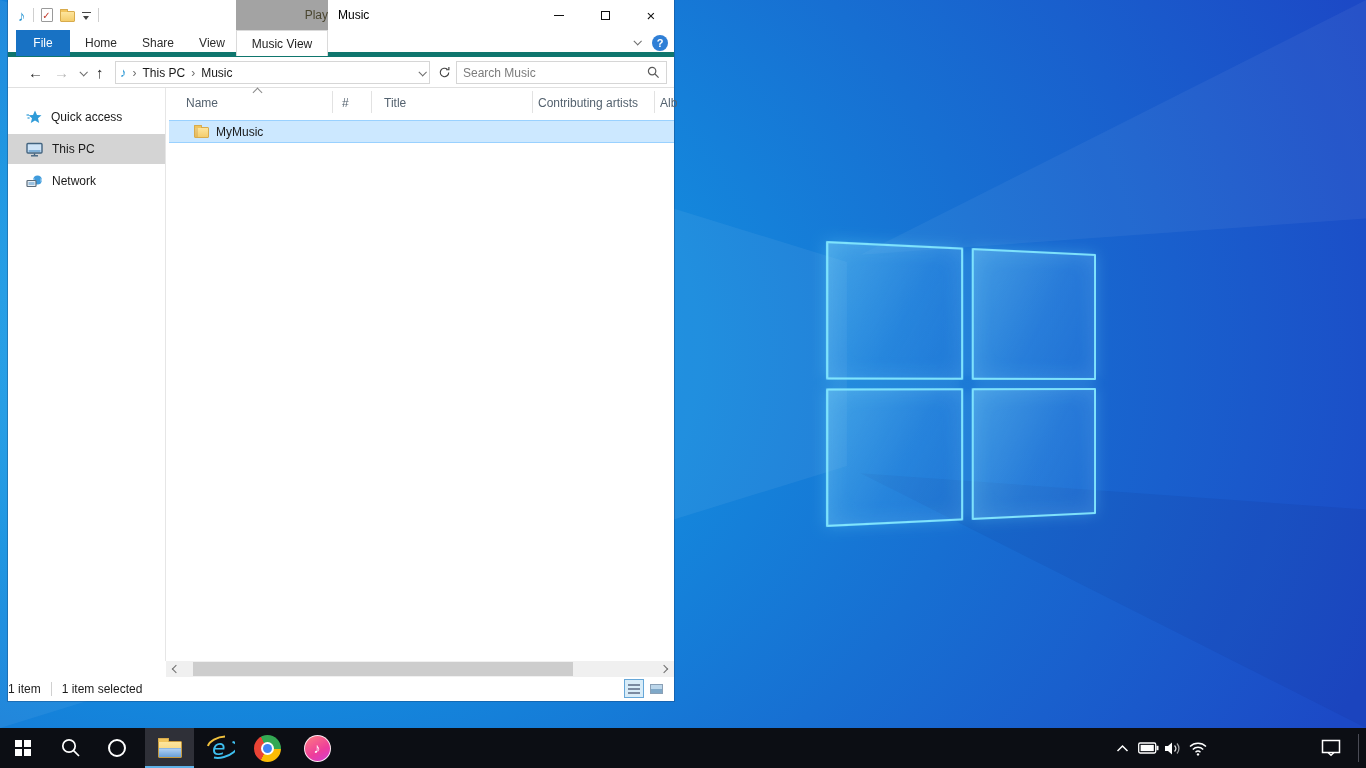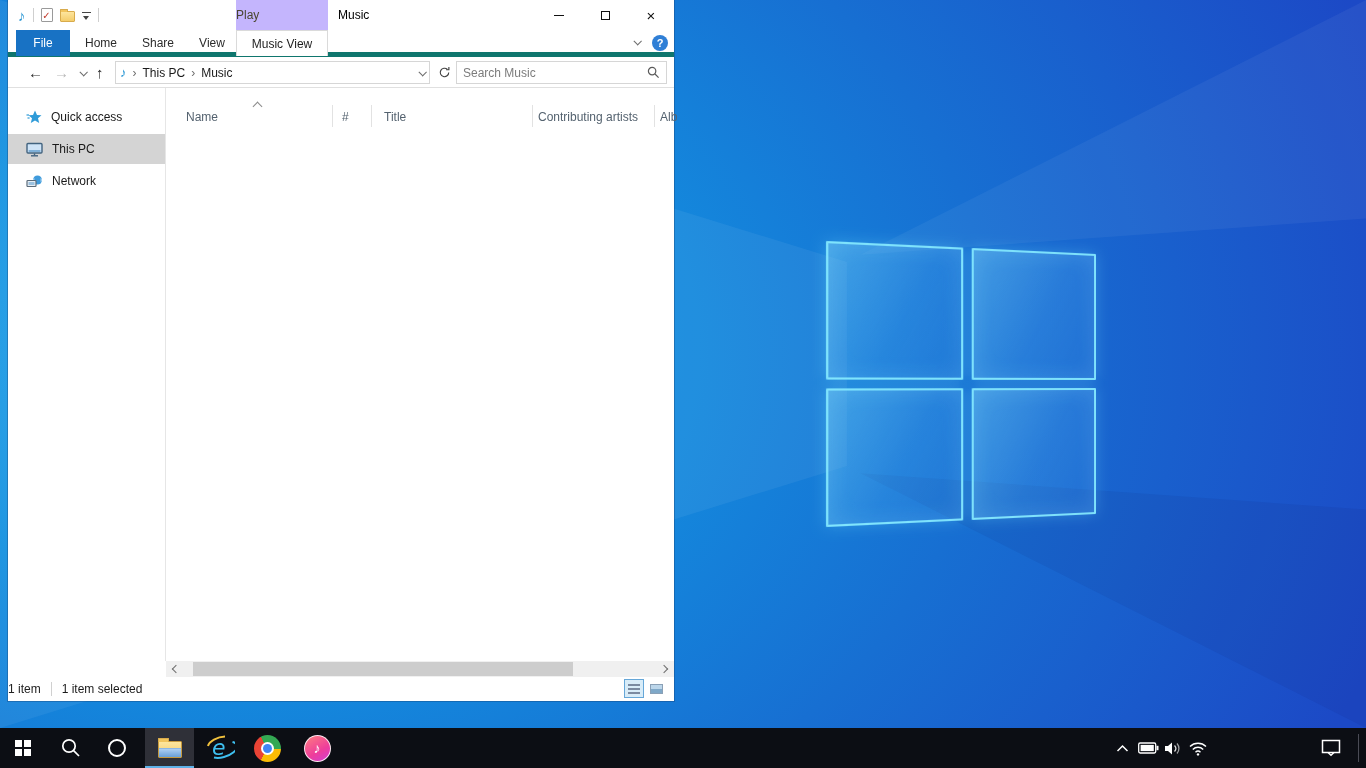--- a/index.html
+++ b/index.html
@@ -32,22 +32,22 @@
   .chk-doc { position:relative; width:12px; height:14px; background:#fff; border:1px solid #9a9a9a; border-radius:1px;
     display:flex; align-items:center; justify-content:center; color:#c23a2b; font-size:10px; font-weight:bold; }
   .folder { position:relative; width:15px; height:11px; background:linear-gradient(#fde59e,#f4cd6b);
     border:1px solid #d8ab4c; border-radius:1px; margin-top:3px; }
   .folder::before { content:""; position:absolute; top:-3px; left:-1px; width:6px; height:2px;
     background:#f1c45c; border:1px solid #d8ab4c; border-bottom:none; border-radius:1px 1px 0 0; }
   .qat-drop { position:relative; width:9px; height:9px; margin-top:2px; }
   .qat-drop::before { content:""; position:absolute; top:0; left:0; width:9px; height:0; border-top:1.5px solid #444; }
   .qat-drop::after { content:""; position:absolute; top:4px; left:1px; border-left:3.5px solid transparent;
     border-right:3.5px solid transparent; border-top:4px solid #444; }
-  .play-tab { position:absolute; left:228px; top:0; width:92px; height:30px; background:#c4b5fd;
-    display:flex; align-items:center; justify-content:flex-start; color:#4a4630; }
+  .play-tab { position:absolute; left:228px; top:0; width:92px; height:30px; background:#a3a3a3;
+    display:flex; align-items:center; justify-content:flex-end; color:#4a4630; }
   .win-title { position:absolute; left:330px; top:0; height:30px; display:flex; align-items:center; color:#000; }
   .caption { position:absolute; right:0; top:0; height:30px; display:flex; }
   .cap-btn { width:46px; height:30px; display:flex; align-items:center; justify-content:center; }
   .glyph-min { width:10px; height:0; border-top:1px solid #111; }
   .glyph-max { width:9px; height:9px; border:1px solid #111; }
   .glyph-close { font-size:15px; color:#111; line-height:1; }
 
   
   .tabrow { position:relative; height:27px; background:#fff; border-bottom:5px solid #0f766e; }
   .rtab { position:absolute; top:0; height:26px; display:flex; align-items:center; justify-content:center; color:#2b2b2b; }
@@ -75,21 +75,21 @@
   .searchbox input { border:none; outline:none; flex:1; font:12px "Liberation Sans","DejaVu Sans",sans-serif; color:#1a1a1a; }
   .searchbox input::placeholder { color:#7c7c7c; }
 
   
   .main { position:relative; height:573px; display:flex; }
   .sidebar { width:158px; border-right:1px solid #e6e6e6; padding-top:14px; }
   .side-item { position:relative; height:30px; display:flex; align-items:center; padding-left:18px; gap:9px; margin-bottom:2px; }
   .side-item.selected { background:#d4d4d4; }
   .side-label { color:#1a1a1a; }
   .filelist { position:relative; flex:1; }
-  .flh { position:absolute; top:14px; left:0; right:0; height:30px; }
+  .flh { position:absolute; top:0; left:0; right:0; height:30px; }
   .col-h { position:absolute; top:8px; color:#54626f; white-space:nowrap; }
   .col-sep { position:absolute; top:3px; width:1px; height:22px; background:#e2e2e2; }
   .sort-caret { position:absolute; left:88px; top:1px; width:7px; height:7px;
     border-left:1.4px solid #8a8a8a; border-top:1.4px solid #8a8a8a; transform:rotate(45deg); }
   .file-row { position:absolute; left:3px; right:0; top:32px; height:23px; background:#cce8ff;
     border-top:1px solid #99d1ff; border-bottom:1px solid #99d1ff;
     display:flex; align-items:center; padding-left:25px; gap:7px; }
   .file-row .folder { margin-top:1px; }
   .file-row .folder::after { content:""; position:absolute; left:0; top:0; bottom:0; width:3px; background:rgba(200,150,60,.35); }
 
@@ -266,20 +266,24 @@
         <span class="col-h" style="left:20px;">Name</span>
         <span class="col-sep" style="left:166px;"></span>
         <span class="col-h" style="left:176px;">#</span>
         <span class="col-sep" style="left:205px;"></span>
         <span class="col-h" style="left:218px;">Title</span>
         <span class="col-sep" style="left:366px;"></span>
         <span class="col-h" style="left:372px;">Contributing artists</span>
         <span class="col-sep" style="left:488px;"></span>
         <span class="col-h" style="left:494px;">Alb</span>
       </div>
+      <div class="file-row">
+        <span class="folder"></span>
+        <span>MyMusic</span>
+      </div>
     </div>
   </div>
 
   <div class="hscroll">
     <div class="hs-zone">
       <div class="hs-btn">
           <span class="chev left"></span>
         </div>
       <div class="hs-thumb"></div>
       <div class="hs-btn" style="margin-left:auto;">

